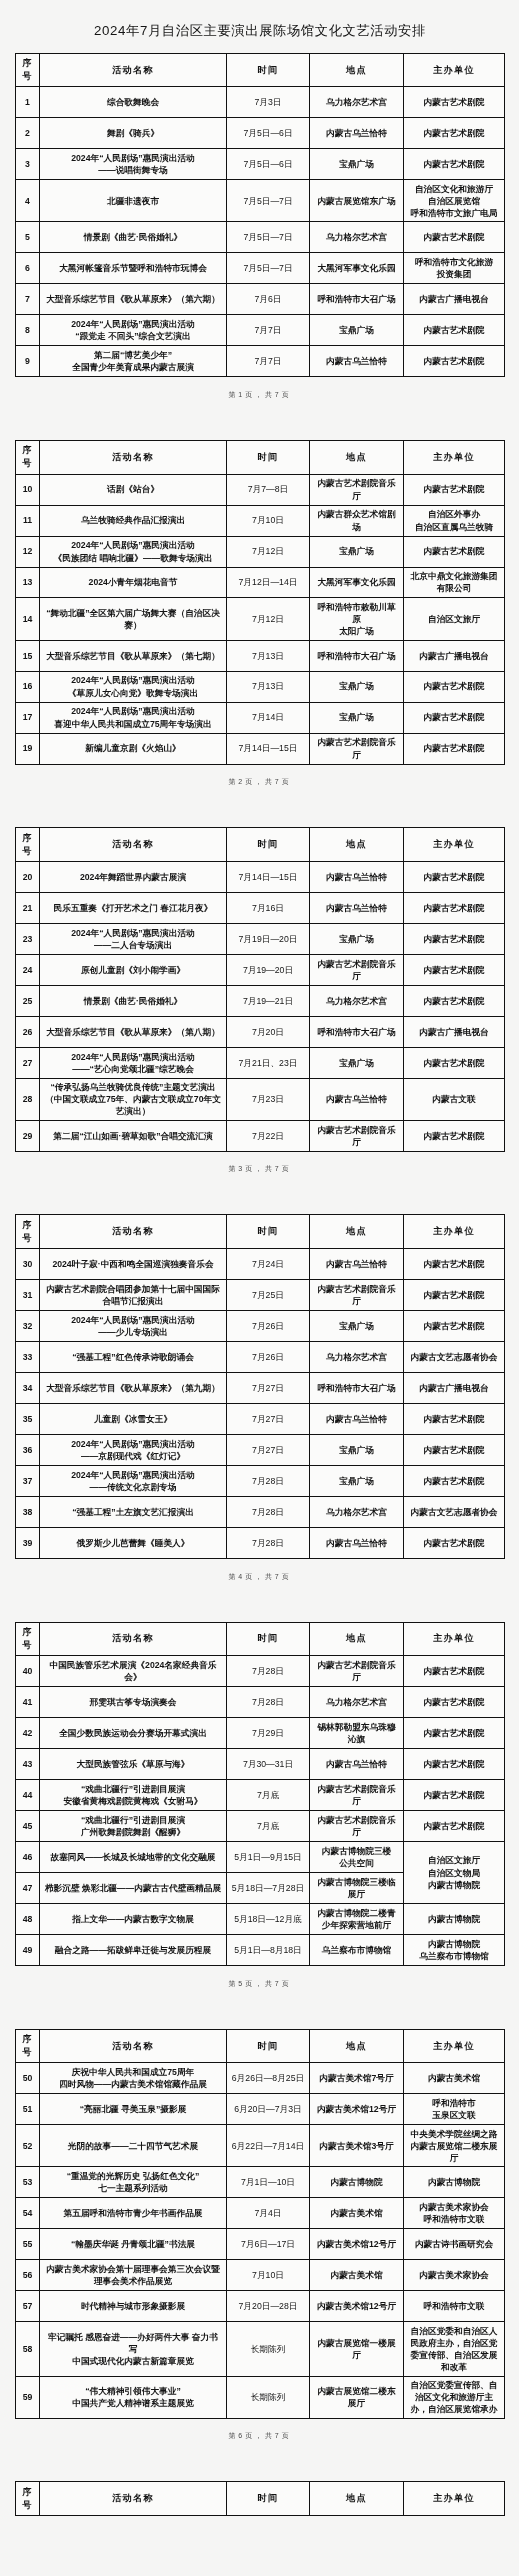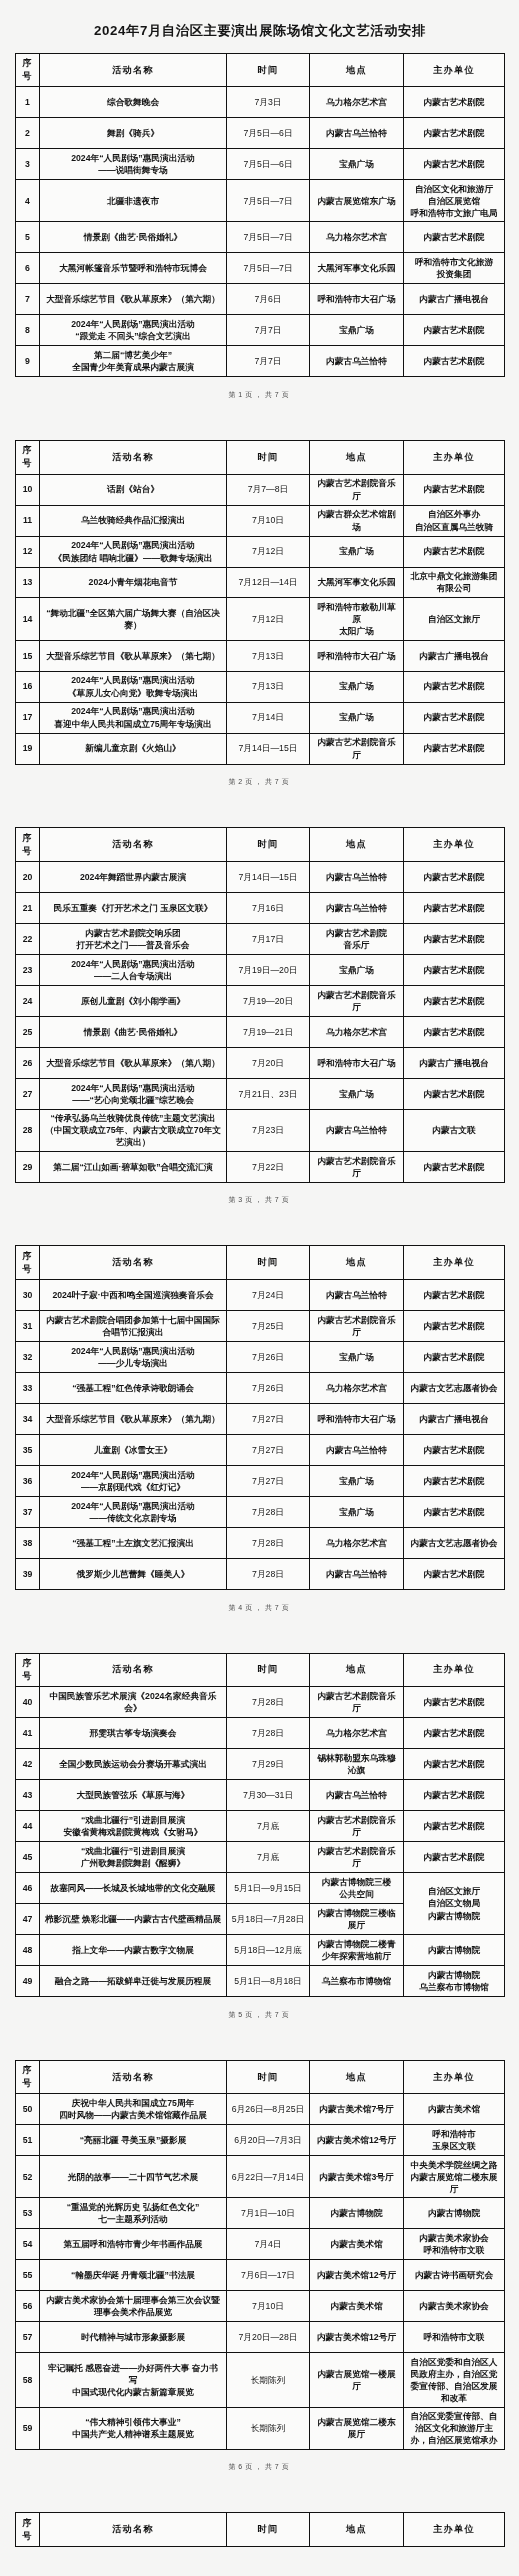--- a/index.html
+++ b/index.html
@@ -5,21 +5,21 @@
   html,body{margin:0;padding:0;}
   body{
     width:520px;
     background:#f5f5f4;
     color:#141414;
     font-family:"Liberation Sans", sans-serif;
   }
   .doc-title{
     text-align:center;
     font-size:13.3px;
-    font-weight:bold;
+    font-weight:normal;
     letter-spacing:0.6px;
     padding-top:22px;
     margin-bottom:12.7px;
   }
   .page{margin:0;}
   table.schedule{
     border-collapse:collapse;
     table-layout:fixed;
     width:489px;
     margin:0 auto;
@@ -268,32 +268,23 @@
         <tbody>
           <tr>
             <td class="c-no">20</td>
             <td class="c-name">2024年舞蹈世界内蒙古展演</td>
             <td class="c-time">7月14日—15日</td>
             <td class="c-venue">内蒙古乌兰恰特</td>
             <td class="c-org">内蒙古艺术剧院</td>
           </tr>
           <tr>
             <td class="c-no">21</td>
-            <td class="c-name">民乐五重奏《打开艺术之门 玉泉区文联》</td>
+            <td class="c-name">民乐五重奏《打开艺术之门 春江花月夜》</td>
             <td class="c-time">7月16日</td>
             <td class="c-venue">内蒙古乌兰恰特</td>
-            <td class="c-org">内蒙古艺术剧院</td>
-          </tr>
-          <tr>
-            <td class="c-no">22</td>
-            <td class="c-name">内蒙古艺术剧院交响乐团
-打开艺术之门——普及音乐会</td>
-            <td class="c-time">7月17日</td>
-            <td class="c-venue">内蒙古艺术剧院
-音乐厅</td>
             <td class="c-org">内蒙古艺术剧院</td>
           </tr>
           <tr>
             <td class="c-no">23</td>
             <td class="c-name">2024年“人民剧场”惠民演出活动
 ——二人台专场演出</td>
             <td class="c-time">7月19日—20日</td>
             <td class="c-venue">宝鼎广场</td>
             <td class="c-org">内蒙古艺术剧院</td>
           </tr>

